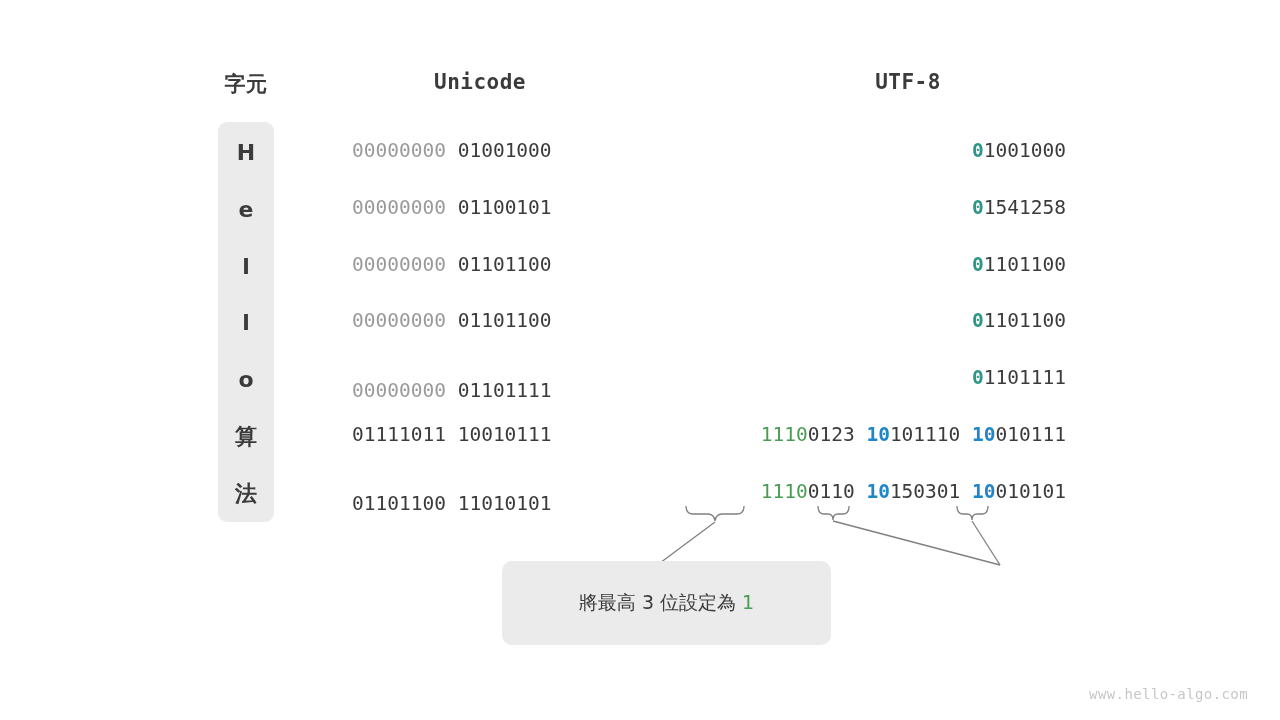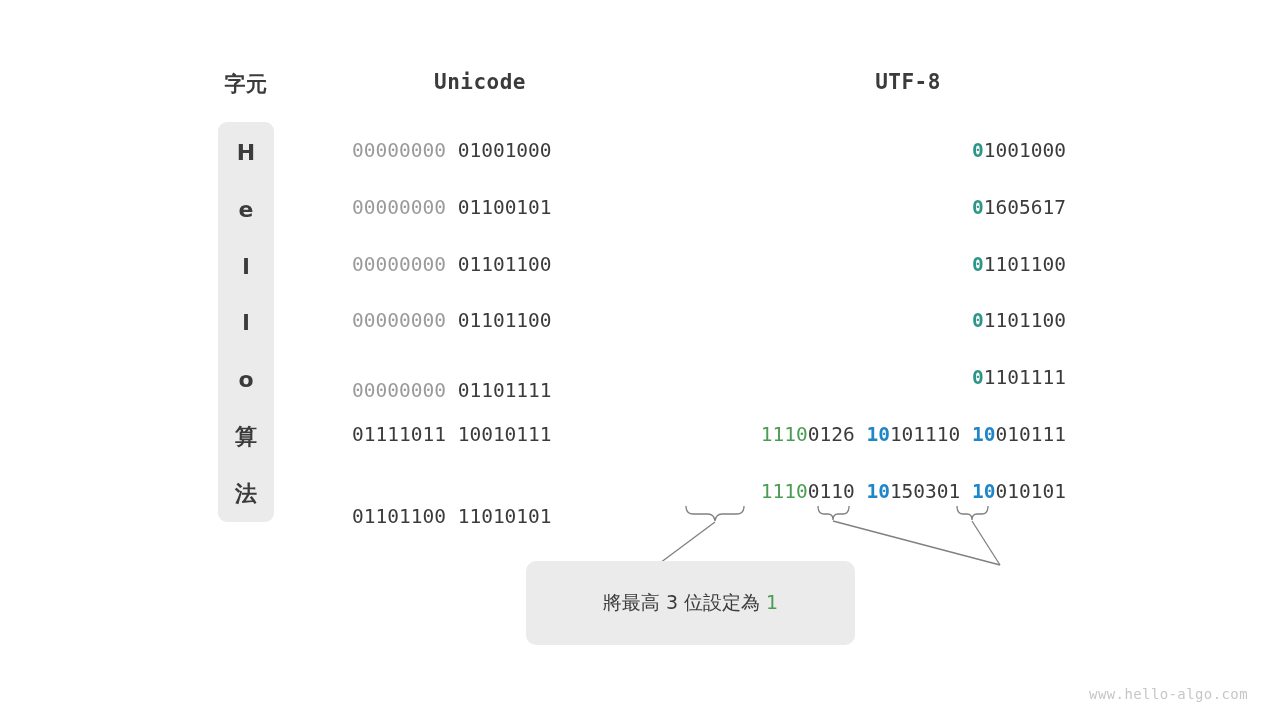--- a/index.html
+++ b/index.html
@@ -87,21 +87,20 @@
     flex-direction: column;
     align-items: center;
     justify-content: center;
     font-family: "DejaVu Sans", "Liberation Sans", sans-serif;
     font-size: 19px;
     color: #3b3b3b;
     line-height: 1.65;
     text-align: center;
     box-sizing: border-box;
     padding: 8px 16px;
-    margin-left: 24px;
   }
   #callout-left  { left: 502px; top: 561px; width: 329px; height: 84px; }
   #callout-right { left: 857px; top: 561px; width: 277px; height: 84px; }
   .callout .line { white-space: nowrap; }
 
   
   #watermark {
     position: absolute;
     right: 32px;
     bottom: 18px;
@@ -132,35 +131,35 @@
   <div class="col-header utf">UTF-8</div>
 
   <div id="char-panel"></div>
 
   <div id="rows-container">
       <div class="char-cell" style="top: 142px;">H</div>
       <div class="bits unicode" style="top: 141px;"><span class="pad">00000000 </span><span class="dark">01001000</span></div>
       <div class="bits utf8" style="top: 141px;"><span class="teal">0</span><span class="dark">1001000</span></div>
       <div class="char-cell" style="top: 198.8px;">e</div>
       <div class="bits unicode" style="top: 197.8px;"><span class="pad">00000000 </span><span class="dark">01100101</span></div>
-      <div class="bits utf8" style="top: 197.8px;"><span class="teal">0</span><span class="dark">1605617</span></div>
+      <div class="bits utf8" style="top: 197.8px;"><span class="teal">0</span><span class="dark">1541258</span></div>
       <div class="char-cell" style="top: 255.6px;">l</div>
       <div class="bits unicode" style="top: 254.6px;"><span class="pad">00000000 </span><span class="dark">01101100</span></div>
       <div class="bits utf8" style="top: 254.6px;"><span class="teal">0</span><span class="dark">1101100</span></div>
       <div class="char-cell" style="top: 312.4px;">l</div>
       <div class="bits unicode" style="top: 311.4px;"><span class="pad">00000000 </span><span class="dark">01101100</span></div>
       <div class="bits utf8" style="top: 311.4px;"><span class="teal">0</span><span class="dark">1101100</span></div>
       <div class="char-cell" style="top: 369.2px;">o</div>
       <div class="bits unicode" style="top: 373px; margin-top: 8px;"><span class="pad">00000000 </span><span class="dark">01101111</span></div>
       <div class="bits utf8" style="top: 368.2px;"><span class="teal">0</span><span class="dark">1101111</span></div>
       <div class="char-cell" style="top: 426px;">算</div>
       <div class="bits unicode" style="top: 425px;"><span class="dark">01111011 10010111</span></div>
-      <div class="bits utf8" style="top: 425px;"><span class="green">1110</span><span class="dark">0126 </span><span class="blue">10</span><span class="dark">101110 </span><span class="blue">10</span><span class="dark">010111</span></div>
+      <div class="bits utf8" style="top: 425px;"><span class="green">1110</span><span class="dark">0123 </span><span class="blue">10</span><span class="dark">101110 </span><span class="blue">10</span><span class="dark">010111</span></div>
       <div class="char-cell" style="top: 482.8px;">法</div>
-      <div class="bits unicode" style="top: 507px; text-align: center;"><span class="dark">01101100 11010101</span></div>
+      <div class="bits unicode" style="top: 494px; text-align: center;"><span class="dark">01101100 11010101</span></div>
       <div class="bits utf8" style="top: 481.8px;"><span class="green">1110</span><span class="dark">0110 </span><span class="blue">10</span><span class="dark">150301 </span><span class="blue">10</span><span class="dark">010101</span></div>
     </div>
 
   <svg id="connectors" viewBox="0 0 1280 720" xmlns="http://www.w3.org/2000/svg">
 
     <path d="M 686 506 q 0 8 7 8 L 708 514 q 6 0 7 7 q 1 -7 7 -7 L 737 514 q 7 0 7 -8"></path>
 
     <path d="M 715 522 L 617 595"></path>
 
     <path d="M 818 506 q 0 8 6 8 L 828 514 q 5 0 5 6 q 0 -6 5 -6 L 843 514 q 6 0 6 -8"></path>

